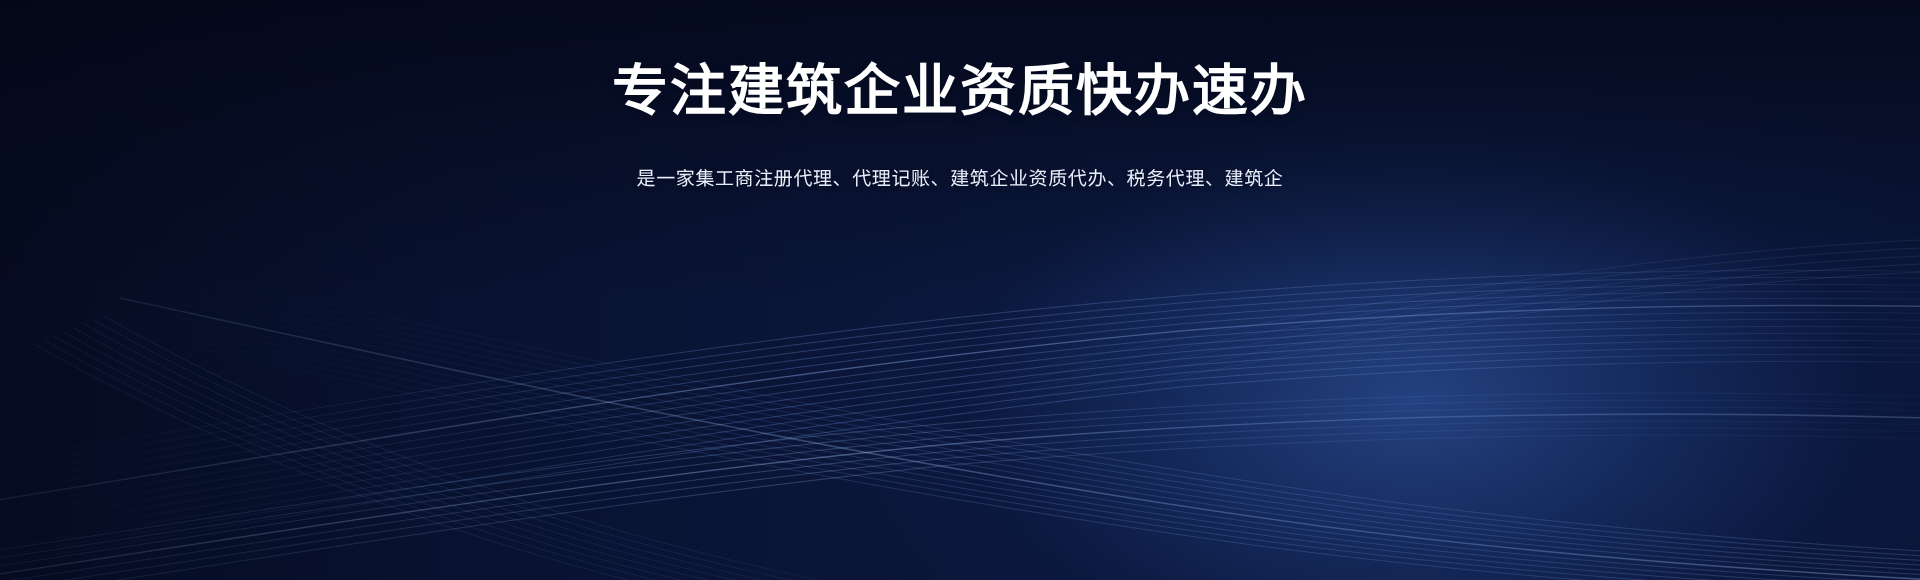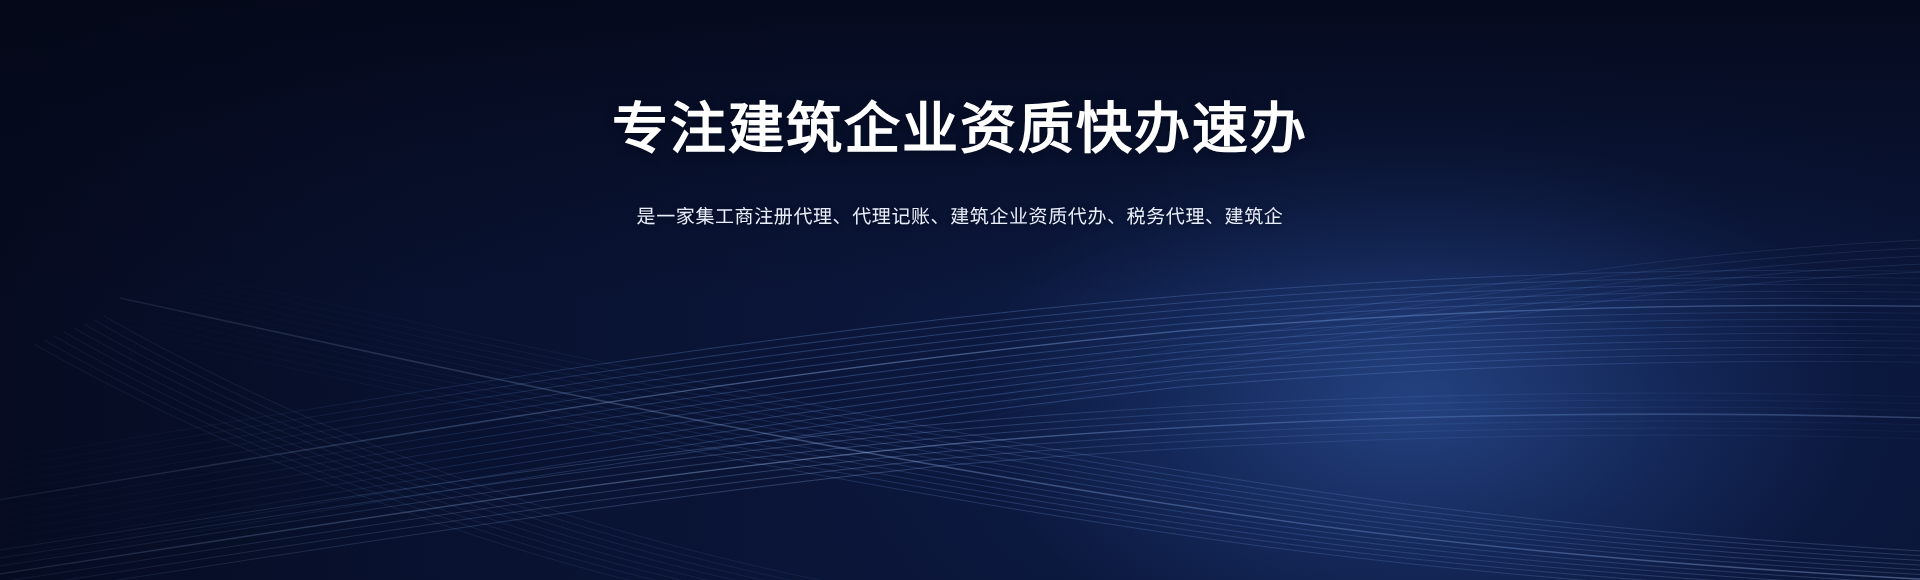--- a/index.html
+++ b/index.html
@@ -49,21 +49,21 @@
 
   
   .content {
     position:absolute;
     left:0; top:0;
     width:1920px; height:580px;
     display:flex;
     flex-direction:column;
     align-items:center;
     justify-content:flex-start;
-    padding-top:98px;
+    padding-top:60px;
   }
 
   .headline {
     color:#ffffff;
     font-size:56px;
     line-height:1.12;
     font-weight:bold;
     letter-spacing:2px;
     text-align:center;
     white-space:nowrap;

